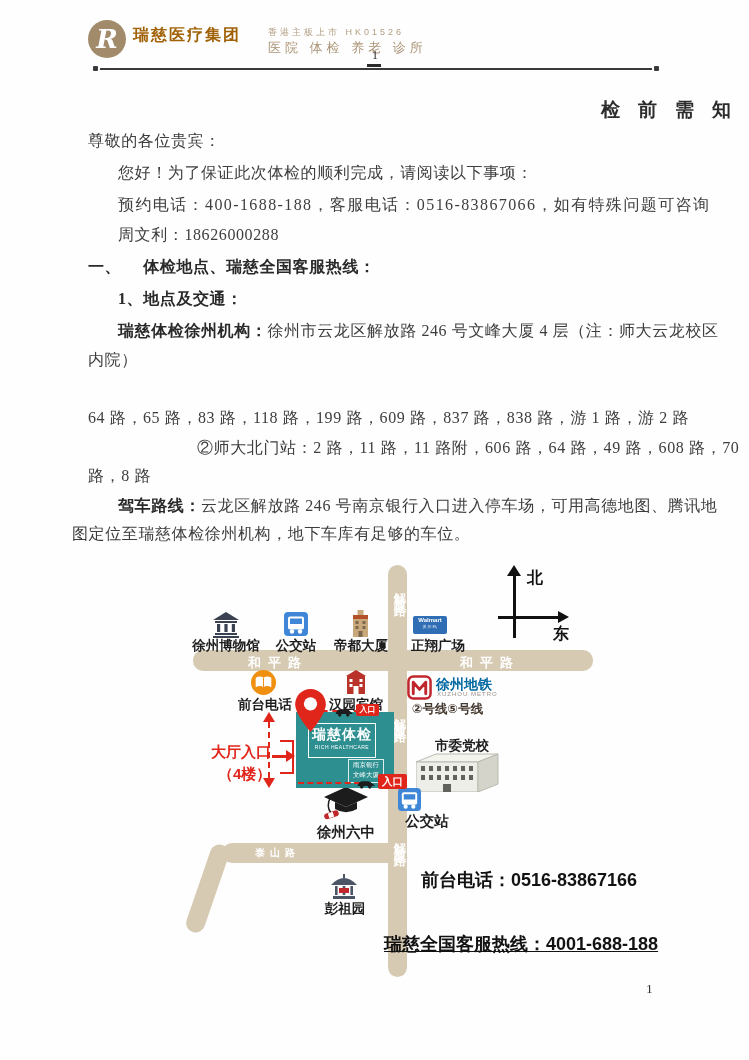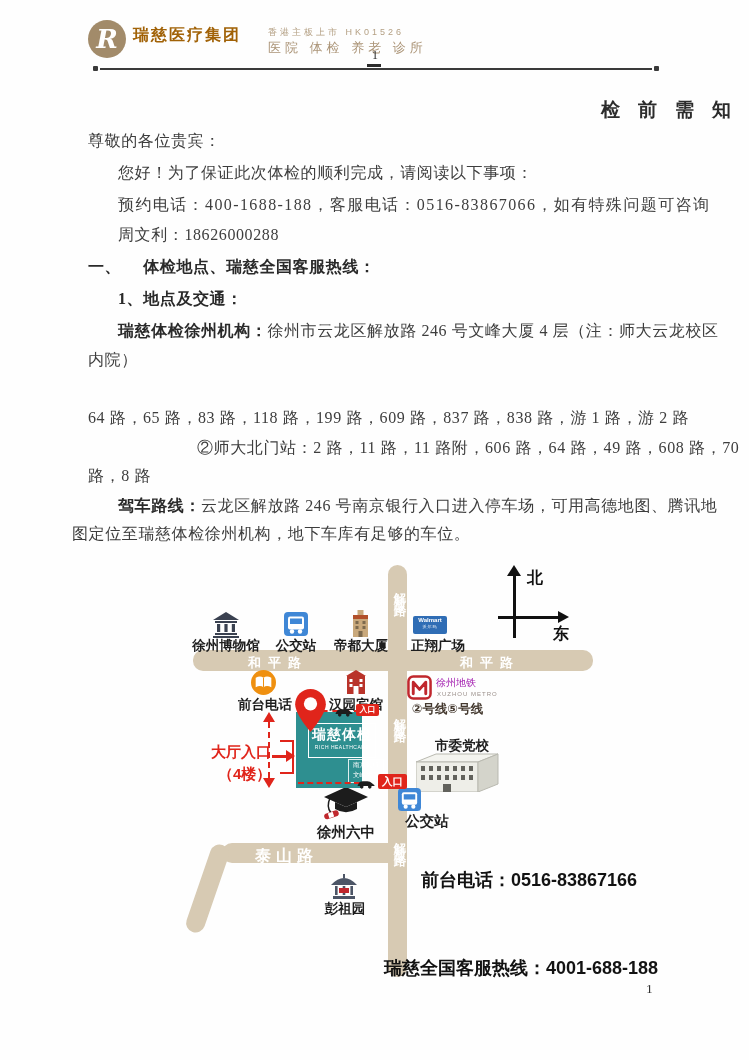--- a/index.html
+++ b/index.html
@@ -29,39 +29,39 @@
   
   .map{position:absolute;left:0;top:560px;width:749px;height:420px;
         font-family:"Liberation Sans","DejaVu Sans",sans-serif;}
   .road{position:absolute;background:#d7cab3;border-radius:10px;}
   .road-label{position:absolute;color:#fff;font-weight:bold;font-size:13px;letter-spacing:7px;white-space:nowrap;}
   .vlabel{position:absolute;left:0;width:19px;writing-mode:vertical-lr;text-orientation:upright;
         color:#fff;font-weight:bold;font-size:12.5px;letter-spacing:6px;}
   .m-label{position:absolute;font-weight:bold;font-size:13.5px;color:#1e1e1e;white-space:nowrap;transform:translateX(-50%);}
   .m-icon{position:absolute;}
   .pin{position:absolute;left:293px;top:128px;width:35px;height:45px;z-index:6;}
-  .rich{position:absolute;left:296px;top:152px;width:66px;height:76px;background:#2e8f90;z-index:3;}
+  .rich{position:absolute;left:296px;top:152px;width:98px;height:76px;background:#2e8f90;z-index:3;}
   .rich-box{position:absolute;left:12px;top:11px;width:66px;height:33px;border:1px solid #fff;
         text-align:center;color:#fff;}
   .rich-cn{font-size:14px;font-weight:bold;letter-spacing:1px;line-height:20px;white-space:nowrap;}
   .rich-en{font-size:5px;letter-spacing:.5px;line-height:6px;}
   .bank-box{position:absolute;left:52px;top:47px;width:34px;height:22px;border:1px solid rgba(255,255,255,.85);
         color:#fff;font-size:6.5px;line-height:10px;text-align:center;white-space:nowrap;}
   .dash-h{position:absolute;border-top:2px dashed #e0251b;z-index:4;}
   .dash-v{position:absolute;border-left:2px dashed #e0251b;z-index:4;}
   .tri{position:absolute;width:0;height:0;z-index:5;}
   .badge{position:absolute;background:#e0251b;color:#fff;font-weight:bold;text-align:center;z-index:6;border-radius:2px;}
   .door{position:absolute;left:280px;top:180px;width:12px;height:30px;background:#fff;
         border:2.5px solid #e0251b;border-left:none;z-index:5;}
   .hall{position:absolute;font-weight:bold;font-size:15px;color:#e0251b;white-space:nowrap;z-index:6;}
   .arrow-line{position:absolute;left:272px;top:195px;width:15px;height:3px;background:#e0251b;z-index:6;}
   .arrow-head{position:absolute;left:286px;top:190px;width:0;height:0;z-index:6;
         border-left:9px solid #e0251b;border-top:6.5px solid transparent;border-bottom:6.5px solid transparent;}
   .contact{position:absolute;font-weight:bold;font-size:18px;color:#121212;white-space:nowrap;}
-  .metro-cn{position:absolute;font-weight:normal;font-size:10px;color:#a21caf;white-space:nowrap;}
+  .metro-cn{position:absolute;font-weight:bold;font-size:14px;color:#0369a1;white-space:nowrap;}
   .metro-en{position:absolute;font-size:6px;color:#9a8f8a;letter-spacing:1px;white-space:nowrap;}
   .metro-lines{position:absolute;font-weight:bold;font-size:12.5px;color:#44392f;white-space:nowrap;}
   .walmart{position:absolute;left:413px;top:56px;width:34px;height:18px;background:#2f6db5;border-radius:2px;
         color:#fff;text-align:center;}
   .walmart .w1{font-size:6px;font-weight:bold;line-height:9px;}
   .walmart .w2{font-size:4px;line-height:4px;letter-spacing:1px;}
   .compass-line{position:absolute;background:#111;}
   .compass-label{position:absolute;font-weight:bold;font-size:16px;color:#111;}
   .ftr-num{position:absolute;left:646px;top:981px;font-size:13.5px;color:#333;}
 </style>
@@ -107,21 +107,21 @@
 
   <div class="map">
 
     <div class="road" style="left:388px;top:5px;width:19px;height:412px;"></div>
     <div class="road" style="left:193px;top:90px;width:400px;height:21px;"></div>
     <div class="road" style="left:222px;top:283px;width:184px;height:20px;"></div>
     <div class="road" style="left:213px;top:285px;width:19px;height:92px;transform:rotate(19deg);transform-origin:top center;"></div>
 
     <div class="road-label" style="left:248px;top:94px;">和平路</div>
     <div class="road-label" style="left:460px;top:94px;">和平路</div>
-    <div class="road-label" style="left:255px;top:286px;letter-spacing:5px;font-size:16px;">泰山路</div>
+    <div class="road-label" style="left:255px;top:286px;letter-spacing:5px;font-size:10px;">泰山路</div>
     <div class="vlabel" style="left:391px;top:22px;">解放路</div>
     <div class="vlabel" style="left:391px;top:148px;">解放路</div>
     <div class="vlabel" style="left:391px;top:272px;">解放路</div>
 
     <div class="compass-line" style="left:513px;top:14px;width:2.5px;height:64px;"></div>
     <div class="tri" style="left:507px;top:5px;border-left:7px solid transparent;border-right:7px solid transparent;border-bottom:11px solid #111;"></div>
     <div class="compass-line" style="left:498px;top:56px;width:62px;height:2.5px;"></div>
     <div class="tri" style="left:558px;top:51px;border-top:6.5px solid transparent;border-bottom:6.5px solid transparent;border-left:11px solid #111;"></div>
     <div class="compass-label" style="left:527px;top:8px;">北</div>
     <div class="compass-label" style="left:553px;top:64px;">东</div>
@@ -313,17 +313,17 @@
             <rect x="12.7" y="12" width="2.6" height="9"></rect>
             <rect x="20.4" y="12" width="2.6" height="9"></rect>
             <rect x="3" y="22" width="22" height="3"></rect>
           </g>
           <rect x="9" y="14" width="10" height="5" fill="#c0272d"></rect>
         </svg>
     </div>
     <div class="m-label" style="left:345px;top:340px;">彭祖园</div>
 
     <div class="contact" style="left:421px;top:308px;">前台电话：0516-83867166</div>
-    <div class="contact" style="left:384px;top:396px;">瑞慈全国客服热线：4001-688-188</div>
+    <div class="contact" style="left:384px;top:372px;text-decoration:underline;">瑞慈全国客服热线：4001-688-188</div>
   </div>
 
   <div class="ftr-num">1</div>
 </div>
 
 </body></html>

